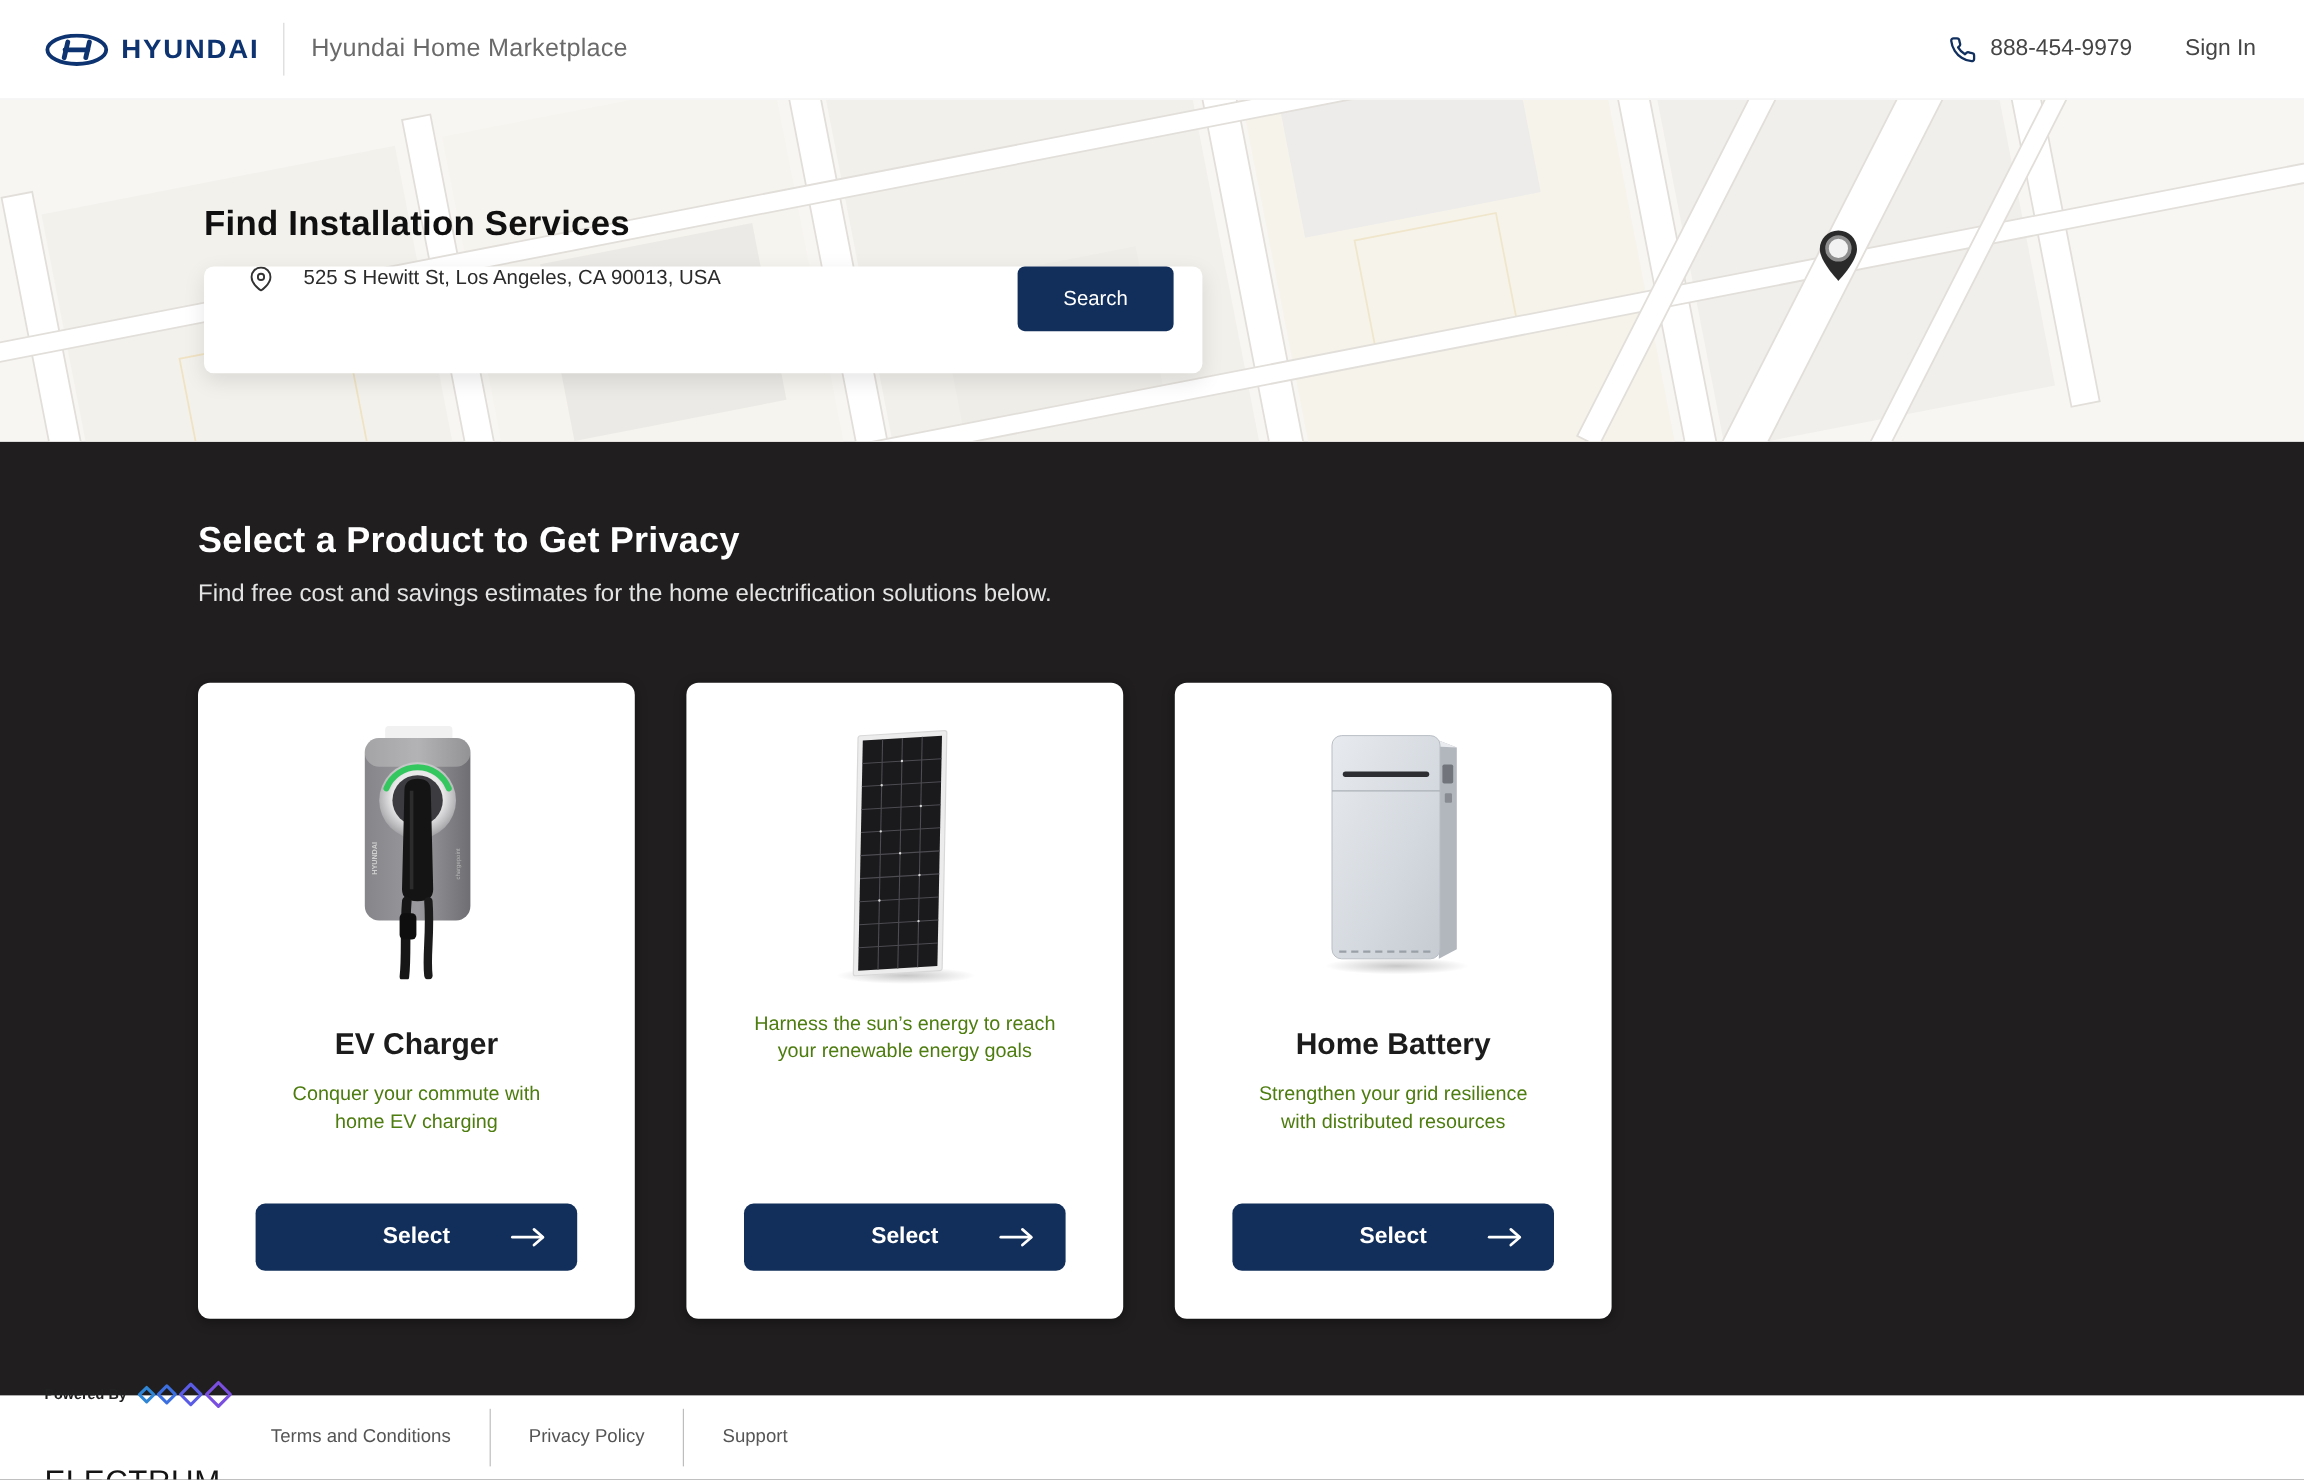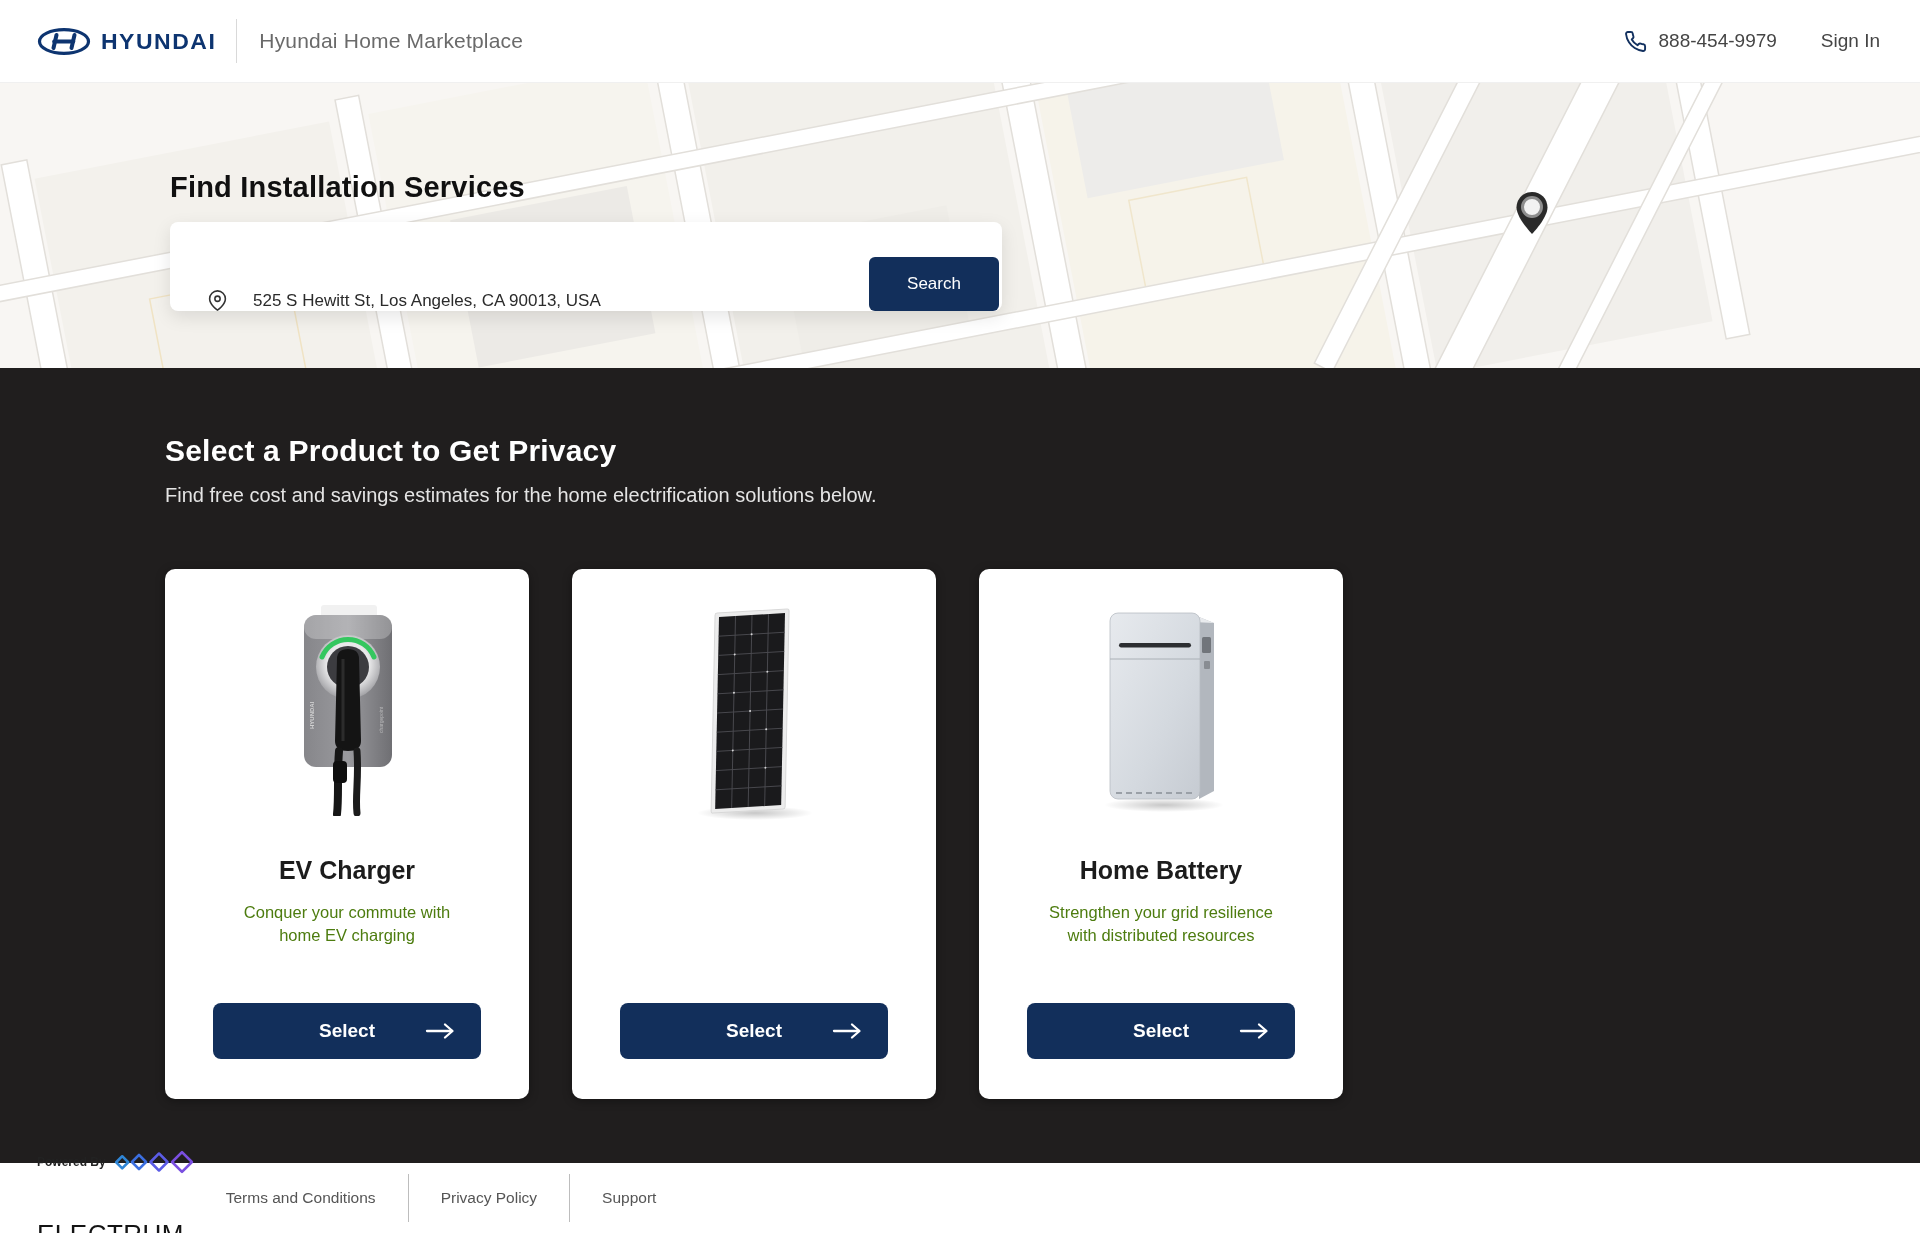--- a/index.html
+++ b/index.html
@@ -17,22 +17,22 @@
   .phone-wrap { display:flex; align-items:center; gap:12px; cursor:pointer; }
   .phone-num { font-size:19px; color:#454545; }
   .sign-in { font-size:19px; color:#454545; cursor:pointer; }
 
   
   .hero { position:relative; height:285px; background:#f8f6f3; overflow:hidden; }
   .map-svg { position:absolute; inset:0; }
   .map-marker { position:absolute; left:1514px; top:107px; }
   .hero-title { position:absolute; left:170px; top:88px; font-size:29px; font-weight:600; color:#101010; letter-spacing:.2px; }
   .search-card { position:absolute; left:170px; top:139px; width:832px; height:89px; background:#fff;
-                 border-radius:8px; box-shadow:0 6px 18px rgba(0,0,0,.10); display:flex; align-items:flex-end;
-                 padding:0 3px 0 37px; }
+                 border-radius:8px; box-shadow:0 6px 18px rgba(0,0,0,.10); display:flex; align-items:flex-start;
+                 padding:0 24px 0 37px; }
   .search-card .pin { flex:0 0 auto; display:flex; }
   .addr-input { border:none; outline:none; flex:1; margin-left:25px; font-size:17px; color:#2b2b2b;
                 font-family:"Liberation Sans", sans-serif; background:transparent; }
   .search-btn { flex:0 0 auto; width:130px; height:54px; background:#122f5b; color:#fff; border:none;
                 border-radius:6px; font-size:17px; font-weight:500; cursor:pointer;
                 font-family:"Liberation Sans", sans-serif; margin-left:8px; }
 
   
   .products { height:795px; background:#201e1e; padding:66px 0 0 165px; }
   .products h2 { color:#fff; font-size:30px; font-weight:700; letter-spacing:.2px; }
@@ -233,20 +233,24 @@
                 <circle cx="33" cy="96" r="1"></circle>
               <circle cx="16.5" cy="134.4" r="1"></circle>
                 <circle cx="49.5" cy="153.6" r="1"></circle>
                 <circle cx="33" cy="19.2" r="1"></circle>
               <circle cx="49.5" cy="115.2" r="1"></circle>
                 <circle cx="16.5" cy="76.8" r="1"></circle>
             </g>
           </g>
         </svg>
       </div>
+      <div class="desc">
+        <span>Harness the sun’s energy to reach</span><br>
+        <span>your renewable energy goals</span>
+      </div>
       <button class="select-btn">
         <span>Select</span>
         <span class="arrow">
           <svg width="30" height="17" viewBox="0 0 30 17" fill="none" stroke="#fff" stroke-width="2.3" stroke-linecap="round" stroke-linejoin="round">
             <path d="M2 8.5 H27"></path>
               <path d="M20 2 L27.5 8.5 L20 15"></path>
           </svg>
         </span>
       </button>
     </div>

